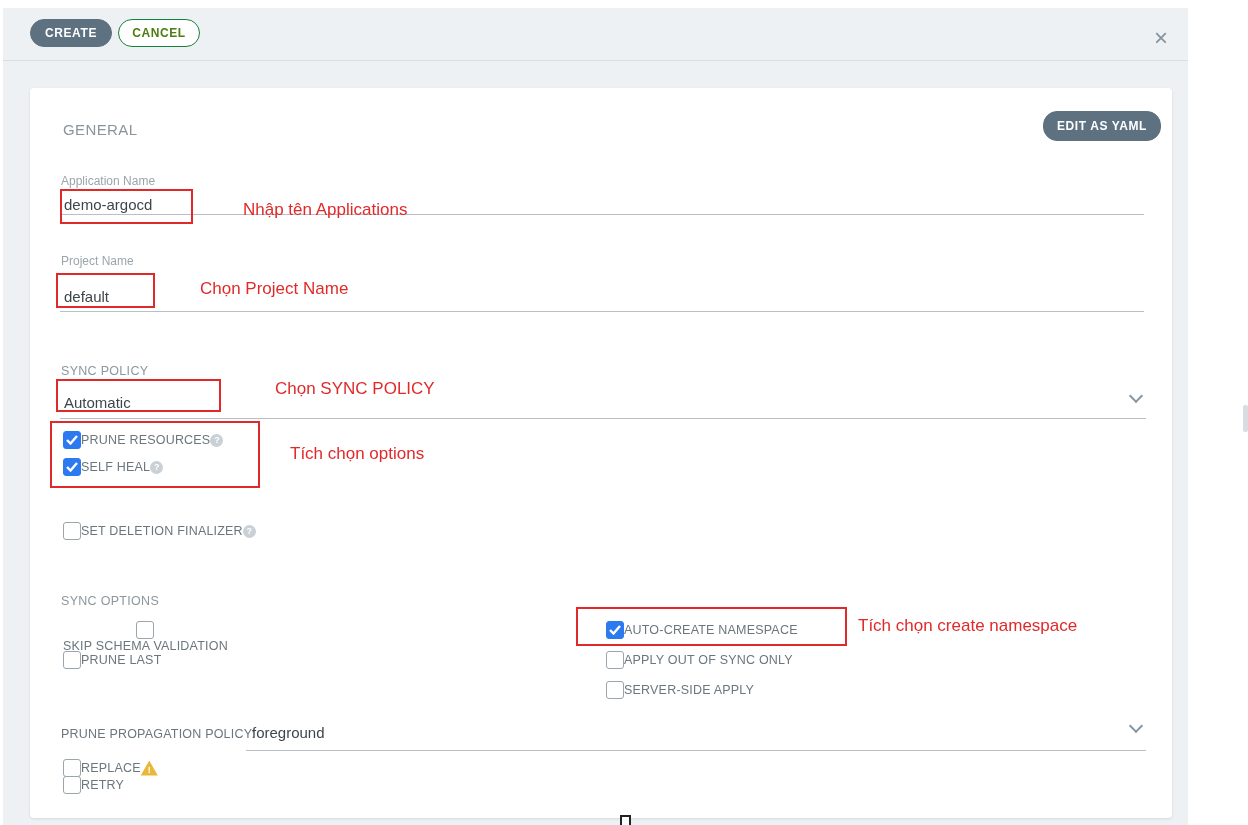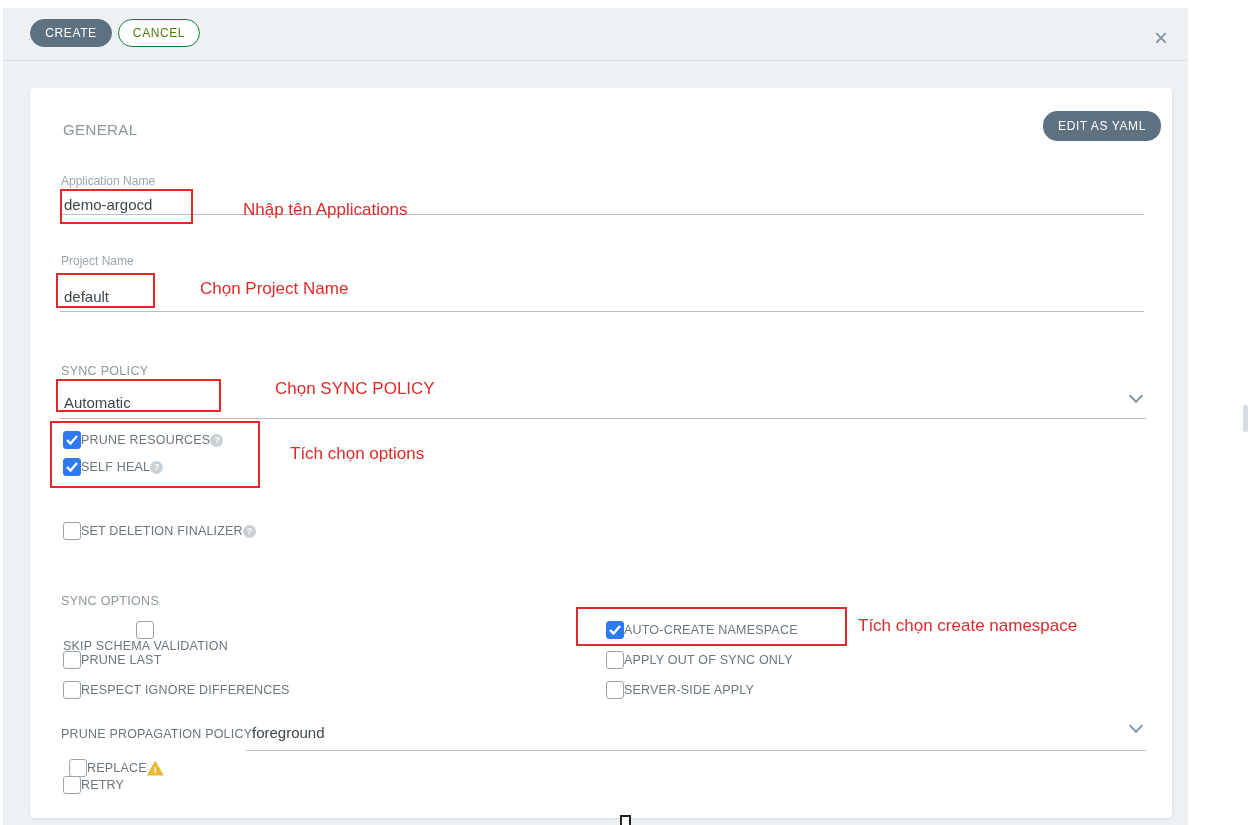--- a/index.html
+++ b/index.html
@@ -4,21 +4,21 @@
 <style>
   * { margin:0; padding:0; box-sizing:border-box; }
   html,body { background:#ffffff; font-family:"Liberation Sans", sans-serif; }
   #page { position:relative; width:1248px; height:825px; overflow:hidden; background:#ffffff; }
   #app { position:absolute; left:3px; top:8px; width:1185px; height:817px; background:#eef1f4; }
   .abs { position:absolute; }
 
   
   #topbar { position:absolute; left:0; top:0; width:100%; height:53px; background:#eef1f4; border-bottom:1px solid #d9dee2; }
   .pill-btn { display:inline-flex; align-items:center; justify-content:center; height:28px; border-radius:14px;
-              font-size:12px; font-weight:normal; letter-spacing:0.6px; cursor:pointer; }
+              font-size:12px; font-weight:bold; letter-spacing:0.6px; cursor:pointer; }
   .btn-dark { background:#5e7180; color:#ffffff; border:1px solid #5e7180; }
   .btn-outline { background:#ffffff; color:#4d7c0f; border:1px solid #15803d; }
   #close-x { position:absolute; left:1151px; top:18px; font-size:24px; color:#8494a0; cursor:pointer; line-height:1; font-weight:normal; }
 
   
   #card { position:absolute; left:27px; top:80px; width:1142px; height:730px; background:#ffffff; border-radius:4px;
           box-shadow:0 1px 3px rgba(0,0,0,0.10); }
 
   .section-title { font-size:15px; color:#8a949b; letter-spacing:0.4px; }
   .field-label { font-size:12px; color:#9aa5ac; }
@@ -117,26 +117,20 @@
           
         </span>
         <span class="cb-label">SKIP SCHEMA VALIDATION</span>
       </div>
       <div class="cb-row" style="left:33px; top:563px;">
         <span class="cb">
           
         </span>
         <span class="cb-label">PRUNE LAST</span>
       </div>
-      <div class="cb-row" style="left:33px; top:593px;">
-        <span class="cb">
-          
-        </span>
-        <span class="cb-label">RESPECT IGNORE DIFFERENCES</span>
-      </div>
 
       <div class="cb-row" style="left:576px; top:533px;">
         <span class="cb checked">
           <svg width="12" height="10" viewBox="0 0 12 10">
               <polyline points="1,5 4.5,8.5 11,1" fill="none" stroke="#fff" stroke-width="2.4"></polyline>
             </svg>
         </span>
         <span class="cb-label">AUTO-CREATE NAMESPACE</span>
       </div>
       <div class="cb-row" style="left:576px; top:563px;">
@@ -150,21 +144,21 @@
           
         </span>
         <span class="cb-label">SERVER-SIDE APPLY</span>
       </div>
 
       <div class="cb-label abs" style="left:31px; top:639px;">PRUNE PROPAGATION POLICY:</div>
       <div class="field-value abs" style="left:222px; top:636px;">foreground</div>
       <div class="chevron" style="left:1101px; top:633px;"></div>
       <div class="underline" style="left:216px; top:662px; width:900px;"></div>
 
-      <div class="cb-row" style="left:33px; top:671px;margin-left:6px;">
+      <div class="cb-row" style="left:33px; top:671px;">
         <span class="cb">
           
         </span>
         <span class="cb-label">REPLACE</span>
         <span class="warn-ic">!</span>
       </div>
       <div class="cb-row" style="left:33px; top:688px;">
         <span class="cb">
           
         </span>

